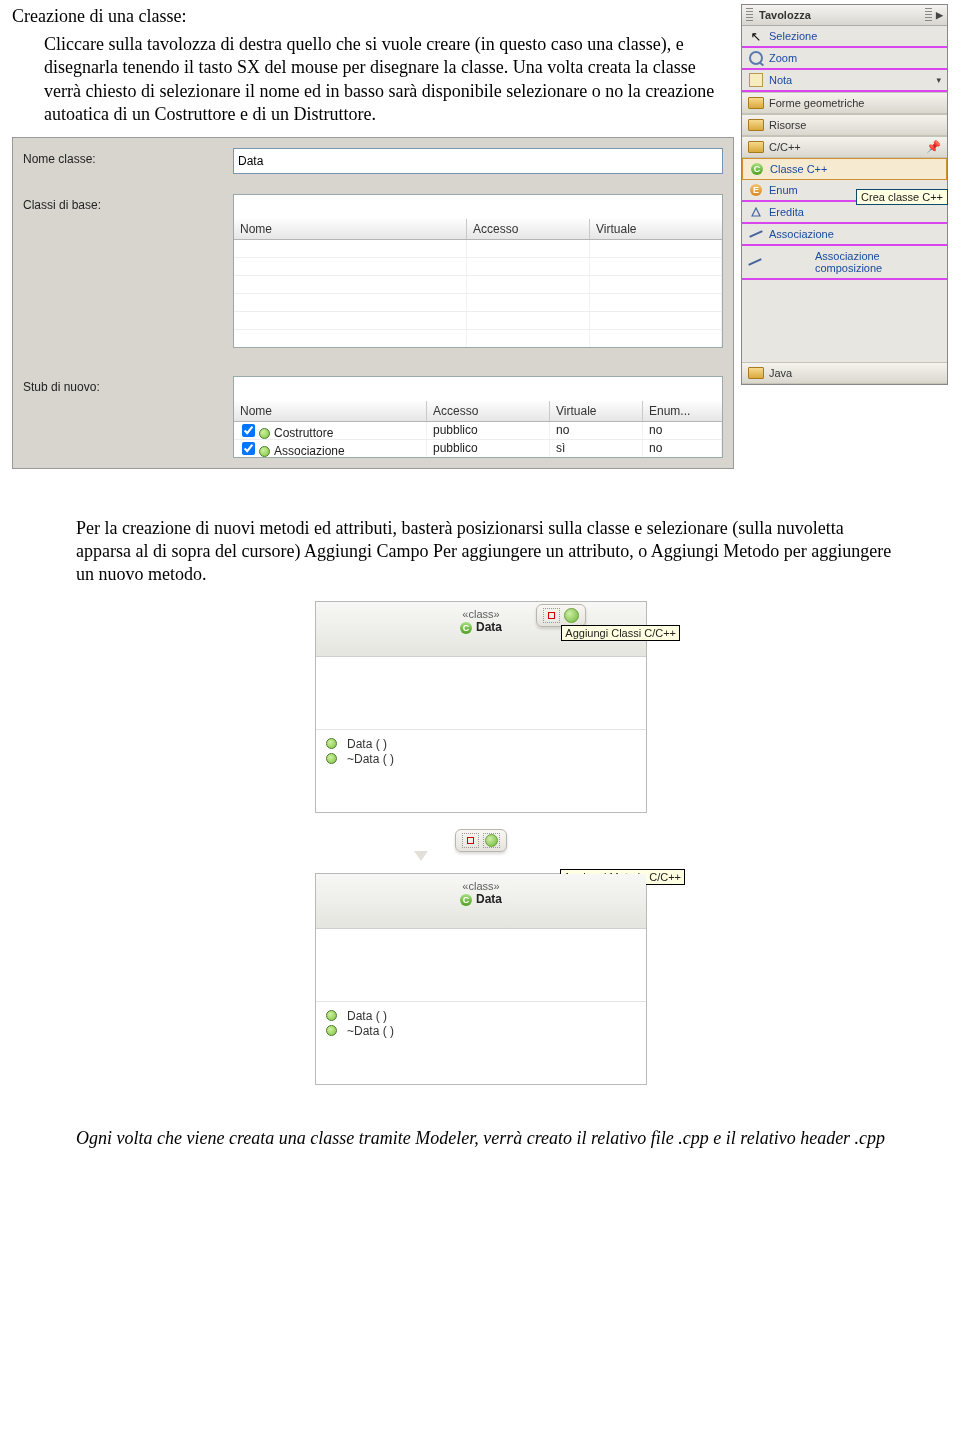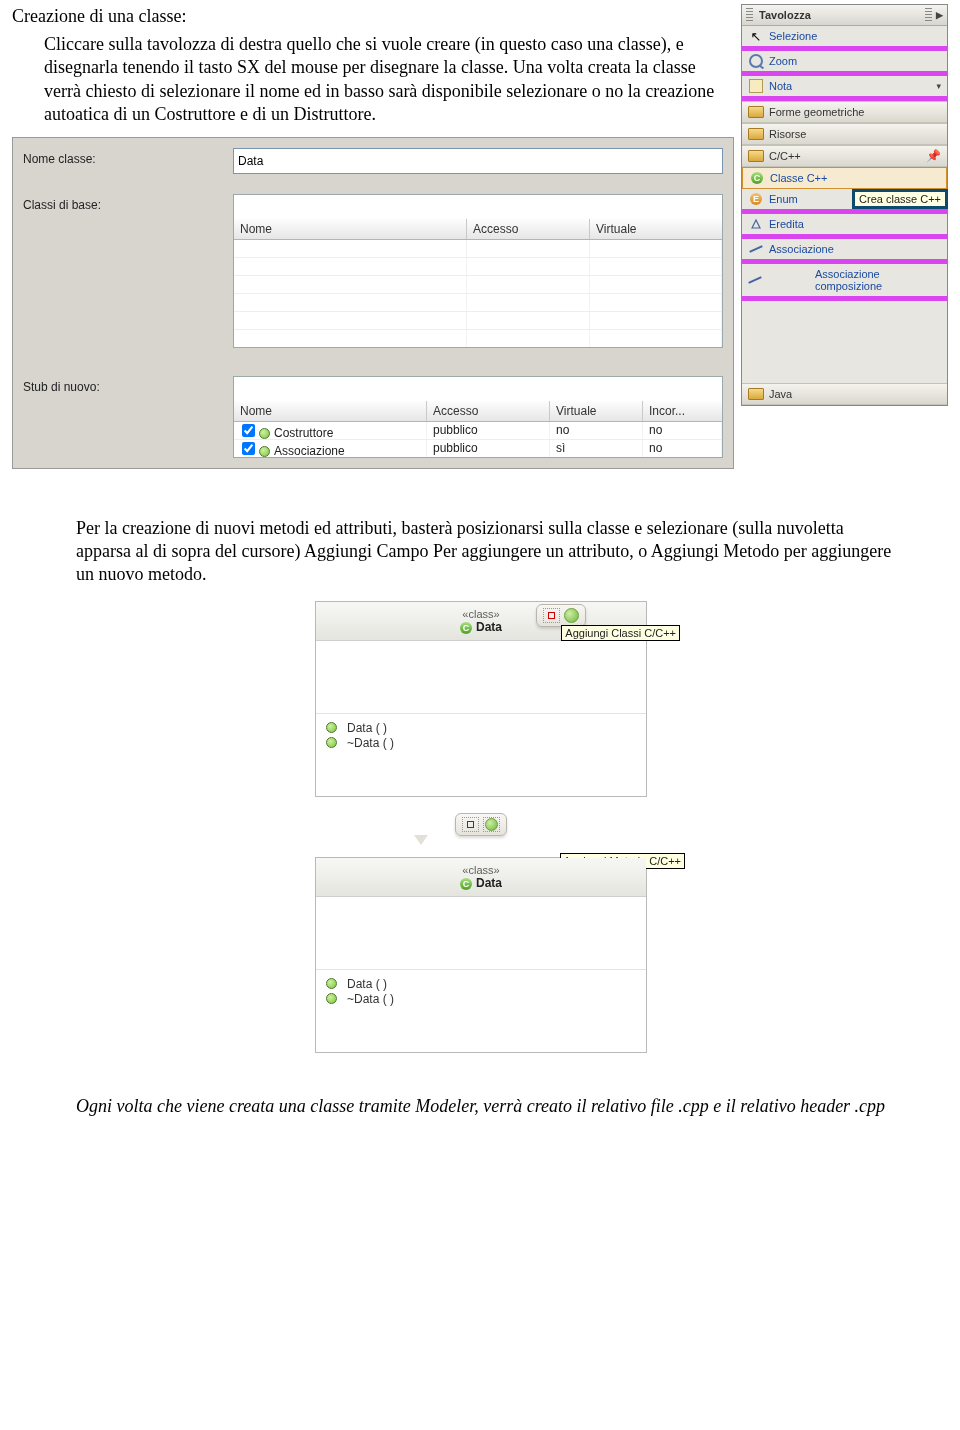--- a/index.html
+++ b/index.html
@@ -20,43 +20,43 @@
   .tbody-row { display:flex; height:17px; border-bottom:1px solid #eee; }
   .td { padding:1px 6px; border-right:1px solid #f2f2f2; font-size:12px; }
   .chk { width:13px; height:13px; margin:1px 4px 0 2px; }
   .green-dot { display:inline-block; width:9px; height:9px; border:1px solid #4a7a2a; border-radius:50%; background: radial-gradient(circle at 35% 35%, #cff0a0, #7cc53c); margin-right:4px; vertical-align:middle; }
 
   
   .palette { position:relative; float:right; width:205px; background:#e8e6e0; border:1px solid #888; font-family: Tahoma, Verdana, sans-serif; font-size:11px; margin:-2px 0 0 6px; }
   .pal-title { display:flex; align-items:center; background: linear-gradient(#f4f3ef,#d8d6cf); height:20px; border-bottom:1px solid #aaa; padding:0 4px; font-weight:bold; color:#333; }
   .pal-title .grip { width:7px; height:14px; background:repeating-linear-gradient(#888 0 1px, transparent 1px 3px); margin-right:6px; }
   .pal-title .grip2 { margin-left:auto; width:7px; height:14px; background:repeating-linear-gradient(#888 0 1px, transparent 1px 3px); }
-  .pal-item { display:flex; align-items:center; height:20px; padding:0 6px; border-bottom:5px solid #d946ef; color:#1a4aa0; cursor:default; }
+  .pal-item { display:flex; align-items:center; height:20px; padding:0 6px; border-bottom:2px solid #d946ef; color:#1a4aa0; cursor:default; }
   .pal-item.selected { background:#f6ead0; border:1px solid #d09030; }
   .pal-item .ic { width:16px; height:16px; margin-right:5px; display:flex; align-items:center; justify-content:center; }
   .pal-item .arrow { margin-left:auto; font-size:9px; color:#444; }
   .folder-ic { width:14px; height:10px; background:linear-gradient(#f6d98c,#d9a93d); border:1px solid #a87a20; border-radius:1px; }
   .cursor-ic::before { content:"↖"; font-size:13px; color:#000; }
   .zoom-ic { width:10px; height:10px; border:2px solid #5a7aaf; border-radius:50%; position:relative; }
   .zoom-ic::after { content:""; position:absolute; width:5px; height:2px; background:#5a7aaf; bottom:-2px; right:-3px; transform:rotate(40deg); }
   .note-ic { width:12px; height:12px; border:1px solid #b49a50; background:#f6ecc0; }
   .pin-ic { color:#3468c0; font-size:12px; }
   .circle-g { width:12px; height:12px; border-radius:50%; background:linear-gradient(#a6e080,#4fa020); color:#fff; font-size:9px; font-weight:bold; display:flex; align-items:center; justify-content:center; }
   .circle-o { width:12px; height:12px; border-radius:50%; background:linear-gradient(#f5c070,#d88a20); color:#fff; font-size:9px; font-weight:bold; display:flex; align-items:center; justify-content:center; }
   .line-ic { width:14px; height:2px; background:#4565a0; transform:rotate(-25deg); }
   .tri-ic { width:10px; height:10px; display:block; }
   .pal-cat { display:flex; align-items:center; height:20px; padding:0 6px; background:linear-gradient(#f5f3ed,#dad7cf); border-top:1px solid #c5c2b8; border-bottom:1px solid #c5c2b8; color:#333; }
   .pal-cat .ic { width:16px; height:16px; margin-right:5px; display:flex; align-items:center; justify-content:center; }
   .pal-gap { height:82px; background:#e8e6e0; }
-  .tooltip { position:absolute; right:-1px; top:184px; background:#ffffe1; border:3px solid #0c4a6e; padding:1px 4px; font-size:11px; white-space:nowrap; }
+  .tooltip { position:absolute; right:-1px; top:184px; background:#ffffe1; border:1px solid #0c4a6e; padding:1px 4px; font-size:11px; white-space:nowrap; }
 
   
   .classbox-wrap { margin: 14px auto 0 auto; width:330px; position:relative; }
   .classbox { width:330px; border:1px solid #b9b9b9; background:#fff; font-family: Tahoma, Verdana, sans-serif; font-size:12px; }
-  .classbox .hdr { background:linear-gradient(#f7f7f5,#e5e5df); border-bottom:1px solid #cfcfcf; padding:6px 0 6px 0; text-align:center; position:relative; }
+  .classbox .hdr { background:linear-gradient(#f7f7f5,#e5e5df); border-bottom:1px solid #cfcfcf; padding:6px 0 22px 0; text-align:center; position:relative; }
   .classbox .stereo { color:#5d5d5d; font-size:11px; }
   .classbox .cname { font-weight:bold; color:#222; }
   .classbox .sect { min-height:60px; border-bottom:1px solid #e3e3e3; padding:6px 10px; }
   .classbox .sect.last { border-bottom:none; min-height:70px; }
   .meth { display:flex; align-items:center; gap:6px; color:#333; margin:1px 0; }
 
   .bubble { position:absolute; display:flex; gap:4px; background:linear-gradient(#f8f7f3,#e5e3dc); border:1px solid #b8b6ad; border-radius:6px; padding:3px 6px; box-shadow:0 2px 3px rgba(0,0,0,.15); }
   .bubble.top1 { top:2px; right:60px; }
   .bubble .sq { width:15px; height:13px; border:1px dotted #999; display:flex; align-items:center; justify-content:center; }
   .bubble .sq .inner-red { width:5px; height:5px; border:1px solid #c00; }
@@ -204,21 +204,21 @@
           </div>
     </div>
   </div>
   <div class="row1" style="padding-top:18px;">
     <div class="labelcol">Stub di nuovo:</div>
     <div class="table1">
       <div class="thead">
         <div class="th" style="width:180px;">Nome</div>
         <div class="th" style="width:110px;">Accesso</div>
         <div class="th" style="width:80px;">Virtuale</div>
-        <div class="th" style="flex:1;border-right:none;">Incor...</div>
+        <div class="th" style="flex:1;border-right:none;">Enum...</div>
       </div>
       <div class="tbody-row">
         <div class="td" style="width:180px;"><input type="checkbox" checked="" class="chk" style=""><span class="green-dot"></span><span>Costruttore</span></div>
         <div class="td" style="width:110px;">pubblico</div>
         <div class="td" style="width:80px;">no</div>
         <div class="td" style="flex:1;">no</div>
       </div>
       <div class="tbody-row" style="border-bottom:none;">
         <div class="td" style="width:180px;"><input type="checkbox" checked="" class="chk" style=""><span class="green-dot"></span><span>Associazione</span></div>
         <div class="td" style="width:110px;">pubblico</div>

